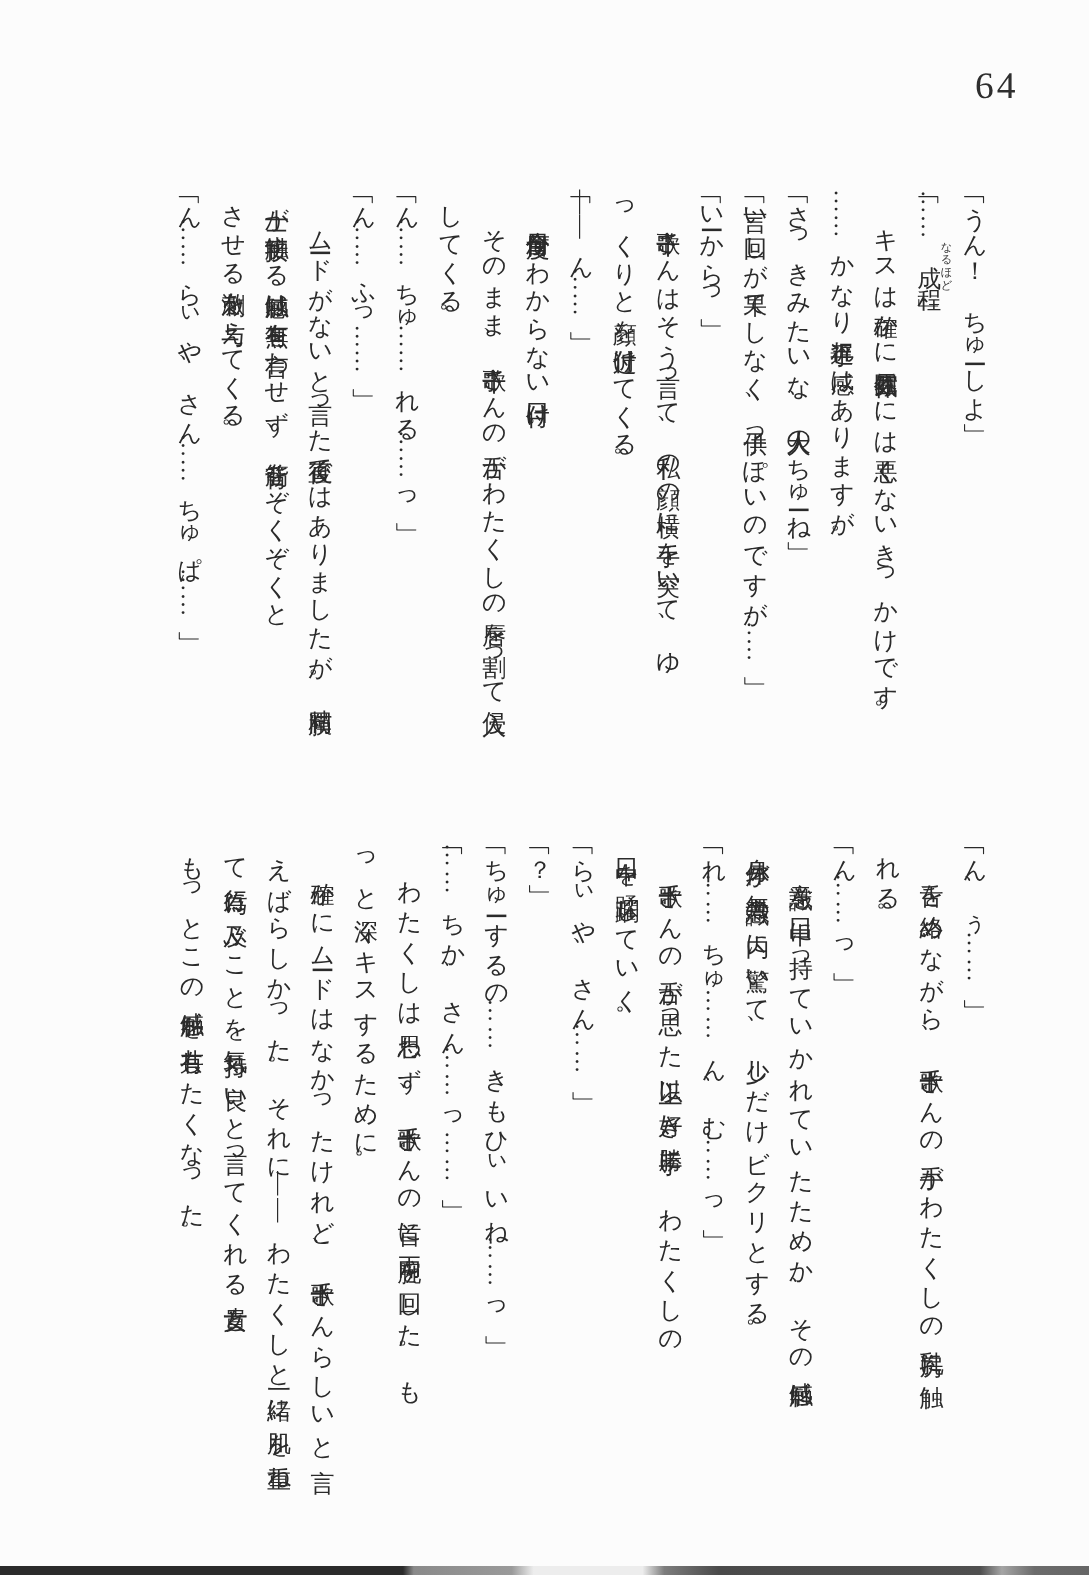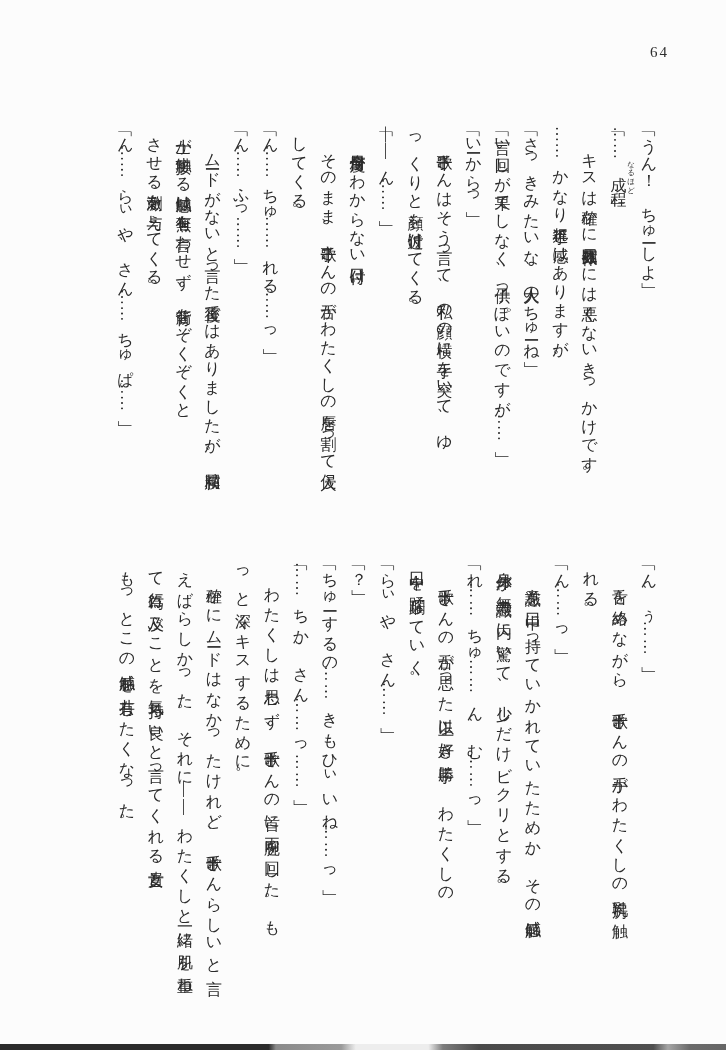--- a/index.html
+++ b/index.html
@@ -9,21 +9,21 @@
     height: 1050px;
     background: #fcfcfc;
     color: #282828;
     font-family: "Liberation Serif", "DejaVu Serif", serif;
     overflow: hidden;
   }
   .page-number {
     position: absolute;
     top: 44px;
     left: 650px;
-    font-size: 15px;
+    font-size: 25px;
     letter-spacing: 2px;
     color: #2e2e2e;
   }
   .vblock {
     position: absolute;
     right: 62px;
     writing-mode: vertical-rl;
     text-orientation: mixed;
     font-size: 16px;
     color: #2a2a2a;

